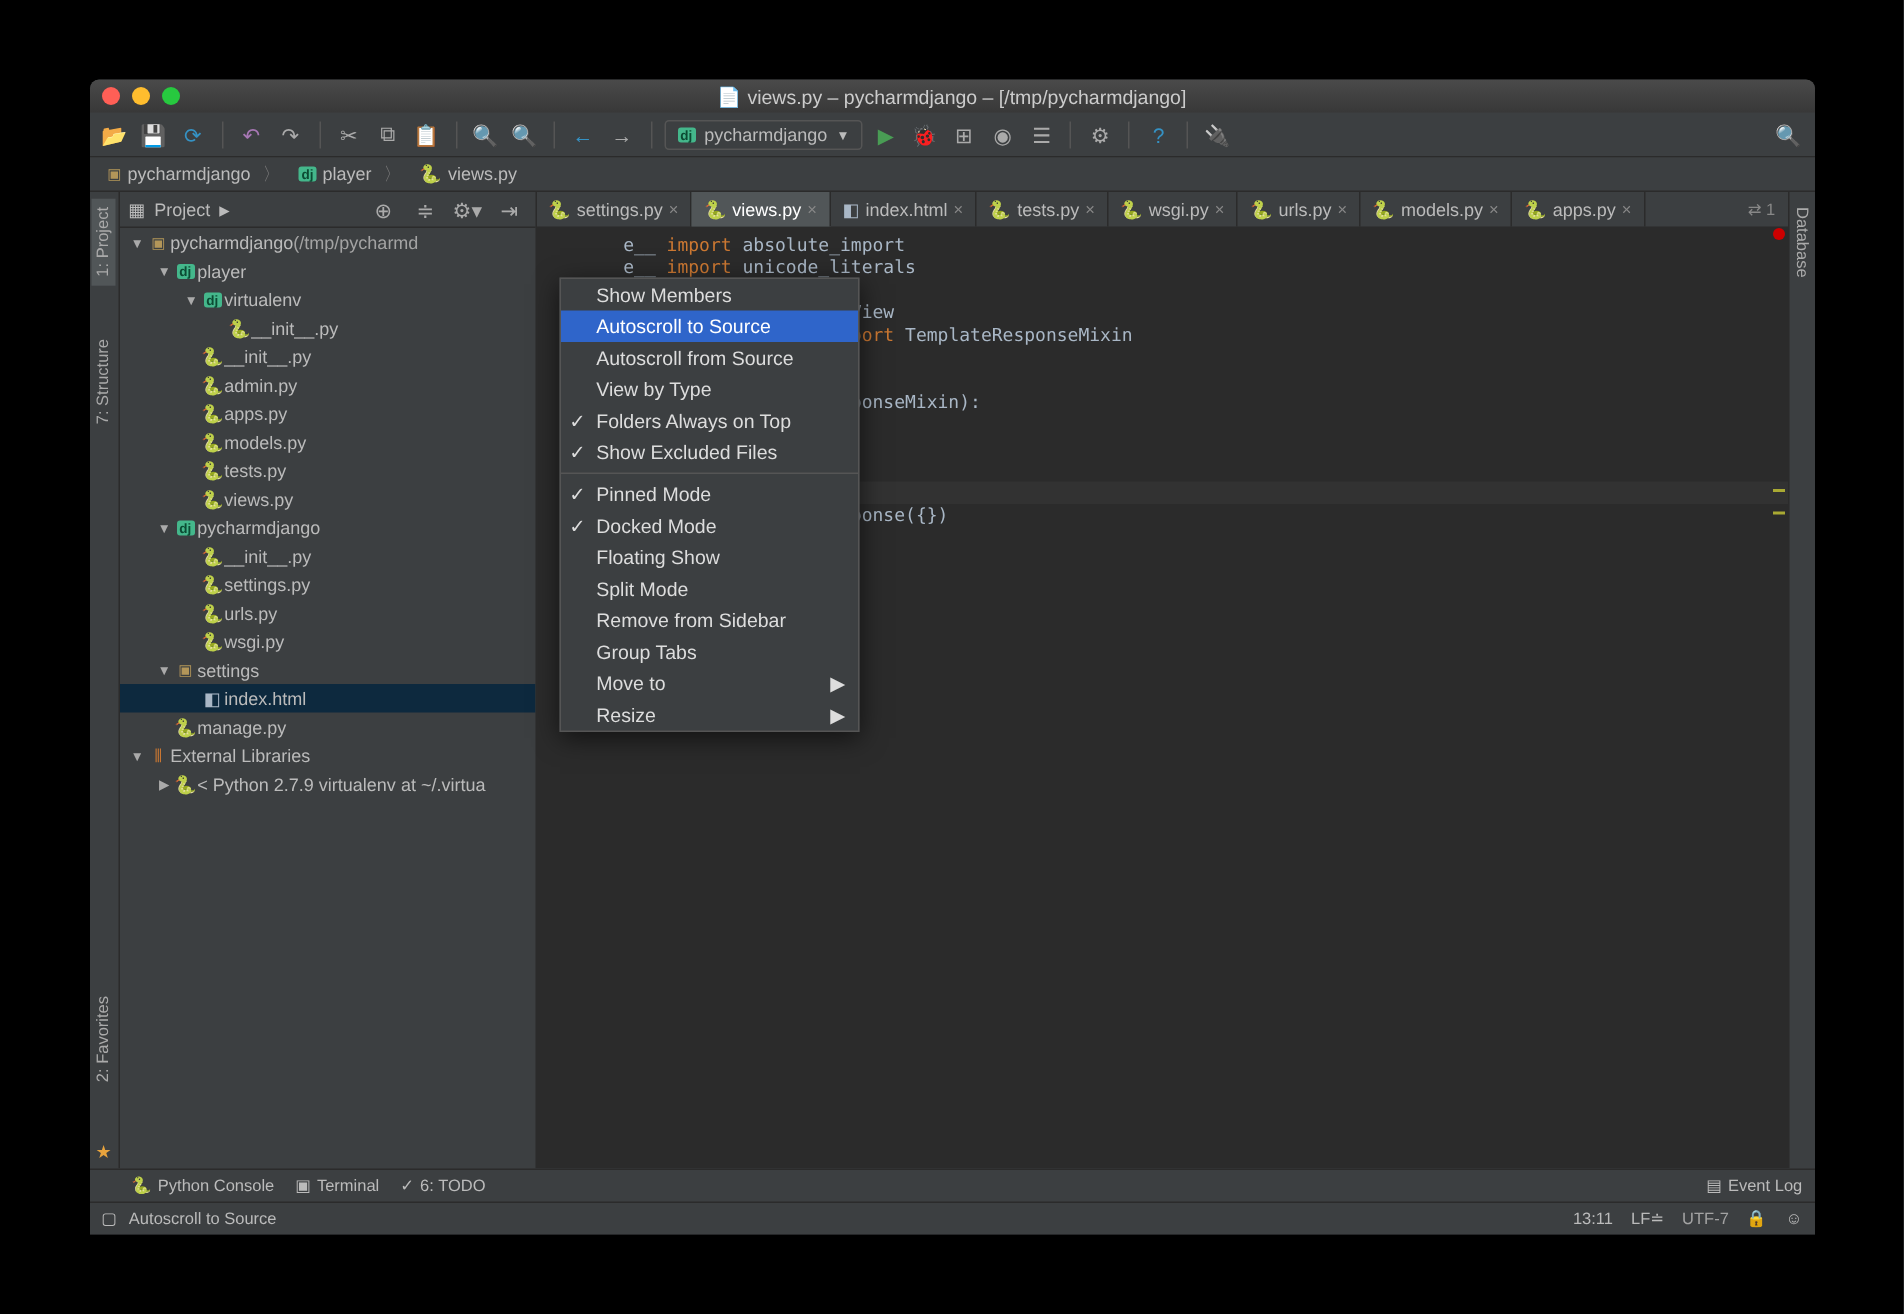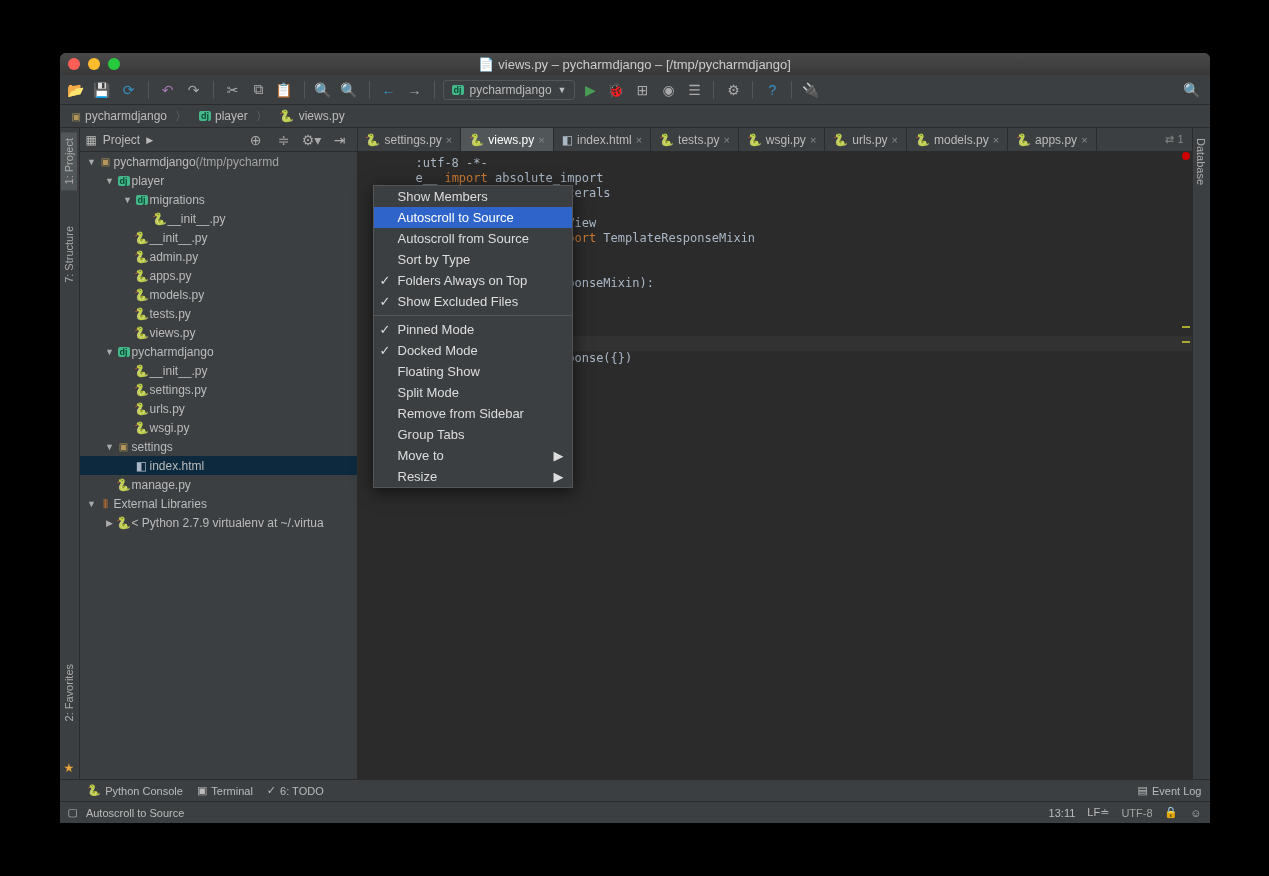--- a/index.html
+++ b/index.html
@@ -156,21 +156,21 @@
             <span class="ic">
               <span class="djico">dj</span>
             </span>
             <span>player</span>
           </div>
           <div class="node" style="padding-left: 42px;">
             <span class="arrow">▼</span>
             <span class="ic">
               <span class="djico">dj</span>
             </span>
-            <span>migrations</span>
+            <span>virtualenv</span>
           </div>
           <div class="node" style="padding-left: 60px;">
             <span class="arrow"></span>
             <span class="ic">
               <span class="pyico">🐍</span>
             </span>
             <span>__init__.py</span>
           </div>
           <div class="node" style="padding-left: 42px;">
             <span class="arrow"></span>
@@ -326,21 +326,20 @@
           </div>
           <div class="tab">
             <span class="pyico">🐍</span>
             <span>apps.py</span>
             <span class="x">×</span>
           </div>
           <div style="margin-left: auto; padding: 0px 8px; display: flex; align-items: center; color: rgb(136, 136, 136); font-size: 11px;">⇄ 1</div>
         </div>
       <div class="code">
         <div id="codelines">
-            <div>:utf-8 -*-</div>
             <div>e__ <span class="kw">import</span> absolute_import</div>
             <div>e__ <span class="kw">import</span> unicode_literals</div>
             <div>&nbsp;</div>
             <div>views.generic <span class="kw">import</span> View</div>
             <div>views.generic.base <span class="kw">import</span> TemplateResponseMixin</div>
             <div>&nbsp;</div>
             <div>&nbsp;</div>
             <div>iew(View, TemplateResponseMixin):</div>
             <div>_name = <span class="str">'index.html'</span></div>
             <div>&nbsp;</div>
@@ -380,38 +379,38 @@
   </div>
 
   <div class="statusbar">
     <div style="display:flex;gap:8px;align-items:center">
       <span>▢</span>
       <span>Autoscroll to Source</span>
     </div>
     <div style="display:flex;gap:12px;align-items:center">
       <span>13:11</span>
       <span>LF≐</span>
-      <span class="dim">UTF-8</span>
+      <span class="dim">UTF-7</span>
       <span>🔒</span>
       <span>☺</span>
     </div>
   </div>
 
   <div class="ctxmenu" id="ctxmenu">
       <div class="mitem">
         <span>Show Members</span>
       </div>
       <div class="mitem sel">
         <span>Autoscroll to Source</span>
       </div>
       <div class="mitem">
         <span>Autoscroll from Source</span>
       </div>
       <div class="mitem">
-        <span>Sort by Type</span>
+        <span>View by Type</span>
       </div>
       <div class="mitem">
         <span class="chk">✓</span>
         <span>Folders Always on Top</span>
       </div>
       <div class="mitem">
         <span class="chk">✓</span>
         <span>Show Excluded Files</span>
       </div>
       <div class="msep"></div>

